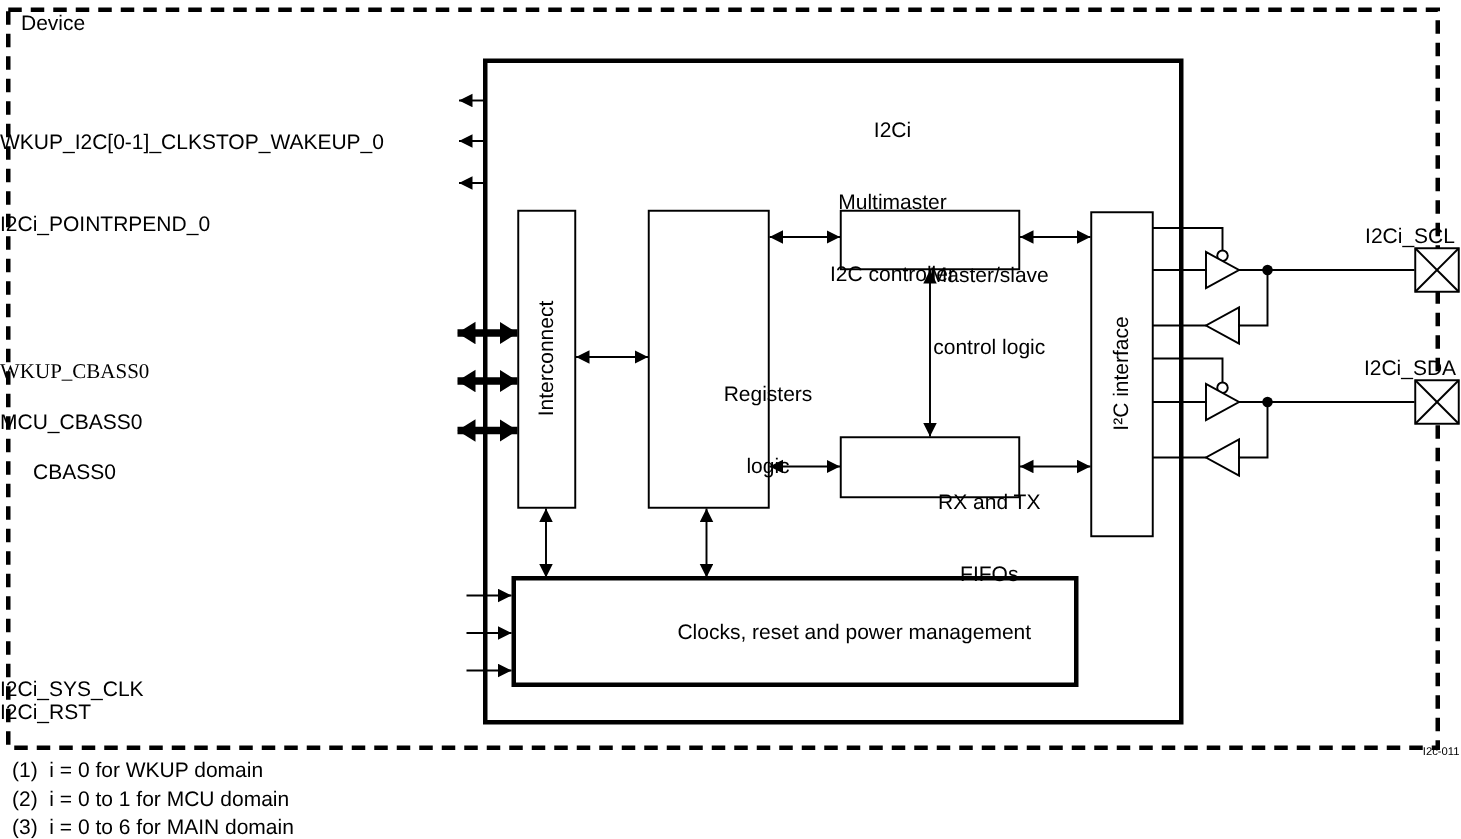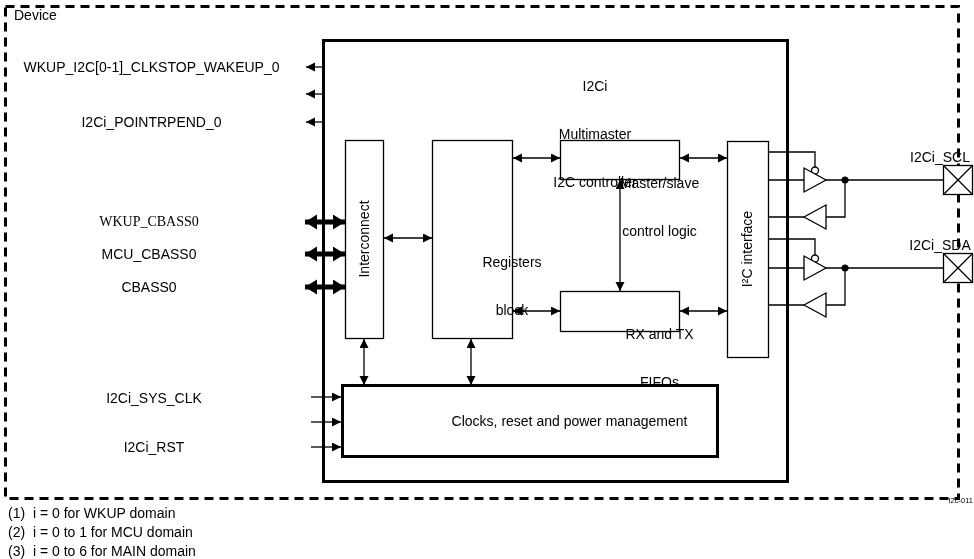--- a/index.html
+++ b/index.html
@@ -4,21 +4,21 @@
 <style>
   html,body { margin:0; padding:0; background:#fff; }
   .stage {
     position:relative; width:974px; height:559px; background:#fff;
     font-family:"Liberation Sans", sans-serif; color:#000; overflow:hidden;
   }
   .stage svg { position:absolute; left:0; top:0; }
   .lbl {
     position:absolute; font-size:14px; line-height:16px; color:#000; white-space:pre;
   }
-  .right { text-align:center; }
+  .right { text-align:left;margin-top:27px; }
   .center { text-align:center;margin-left:40px; }
   .small { font-size:14px; line-height:20px; }
   .tiny { font-size:7.5px; line-height:9px;margin-left:31px; }
   .vwrap {
     position:absolute; display:flex; align-items:center; justify-content:center;
   }
   .vwrap > span { transform:rotate(-90deg); white-space:nowrap; font-size:14px; }
   
   .dashed { fill:none; stroke:#000; stroke-width:3; stroke-dasharray:9 6; }
   .thick  { fill:none; stroke:#000; stroke-width:3; }
@@ -125,32 +125,32 @@
     <div>I2Ci</div>
     <div>Multimaster</div>
     <div>I2C controller</div>
   </div>
 
   <div class="lbl right" style="left:0; width:303px; top:59px;">WKUP_I2C[0-1]_CLKSTOP_WAKEUP_0</div>
   <div class="lbl right" style="left:0; width:303px; top:114px;">I2Ci_POINTRPEND_0</div>
 
   <div class="lbl right" style="left:0; width:298px; top:214px;font-family:Liberation Serif, serif;">WKUP_CBASS0</div>
   <div class="lbl right" style="left:0; width:298px; top:246px;">MCU_CBASS0</div>
-  <div class="lbl right" style="left:0; width:298px; top:279px;">CBASS0</div>
+  <div class="lbl right" style="left:0; width:298px; top:279px;padding-left:22px;">CBASS0</div>
 
-  <div class="lbl right" style="left:0; width:308px; top:390px;">I2Ci_SYS_CLK</div>
+  <div class="lbl right" style="left:0; width:308px; top:424px;">I2Ci_SYS_CLK</div>
   <div class="lbl right" style="left:0; width:308px; top:439px;">I2Ci_RST</div>
 
   <div class="vwrap" style="left:345px; top:140px; width:38px; height:198px;">
     <span>Interconnect</span>
   </div>
 
   <div class="lbl center" style="left:432px; top:222px; width:80px;text-align:center;">
     <div>Registers</div>
-    <div>block</div>
+    <div>logic</div>
   </div>
 
   <div class="lbl center" style="left:560px; top:294px; width:119px;">
     <div>RX and TX</div>
     <div>FIFOs</div>
   </div>
 
   <div class="lbl center" style="left:560px; top:143px; width:119px;">
     <div>Master/slave</div>
     <div>control logic</div>

